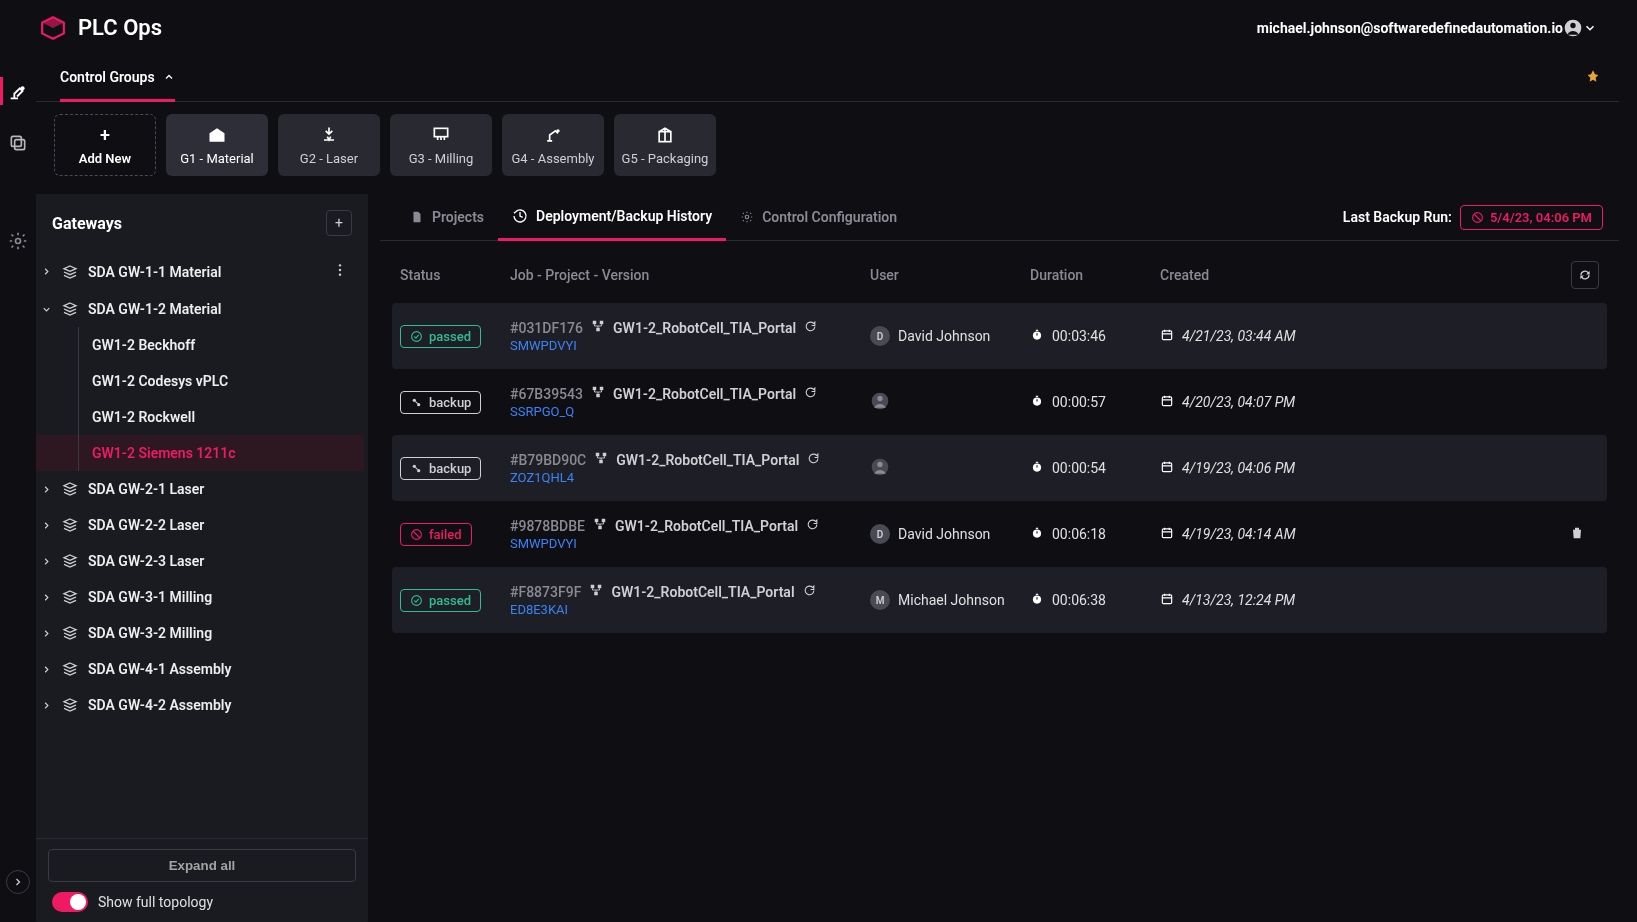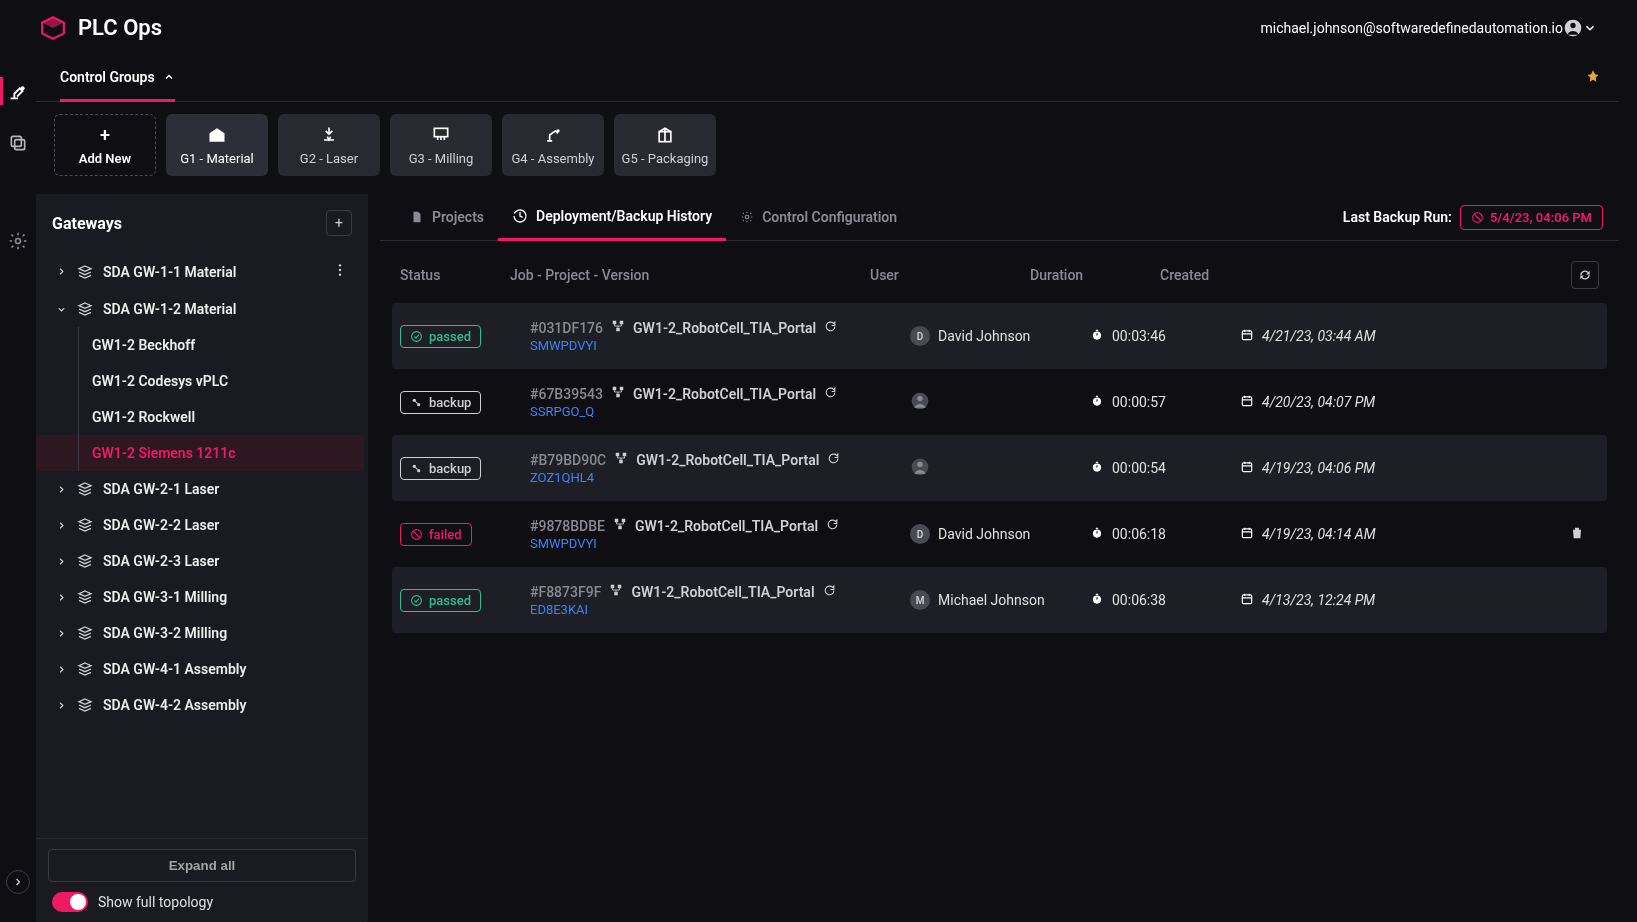--- a/index.html
+++ b/index.html
@@ -17,21 +17,21 @@
 .header {
   height: 55px;
   display: flex;
   align-items: center;
   padding: 0 40px;
   justify-content: space-between;
 }
 .logo-wrap { display: flex; align-items: center; gap: 12px; }
 .logo-icon { width: 26px; height: 26px; }
 .logo-text { font-size: 22px; font-weight: 600; color: #fff; }
-.user-wrap { display: flex; align-items: center; gap: 0; color: #fff; font-weight: 400; }
+.user-wrap { display: flex; align-items: center; gap: 0; color: #fff; font-weight: 700; }
 .user-email { font-size: 14px; }
 
 
 .layout { display: flex; height: calc(100% - 55px); }
 .rail {
   width: 36px;
   display: flex;
   flex-direction: column;
   align-items: center;
   padding-top: 24px;
@@ -144,21 +144,21 @@
   color: #cfcfd4;
 }
 .gw-scroll { flex: 1; overflow-y: auto; padding-right: 4px; }
 .gw-scroll::-webkit-scrollbar { width: 6px; }
 .gw-scroll::-webkit-scrollbar-thumb { background: #3a3a44; border-radius: 3px; }
 
 .tree-row {
   display: flex;
   align-items: center;
   gap: 10px;
-  padding: 10px 16px 10px 19px;
+  padding: 10px 16px 10px 4px;
   cursor: pointer;
   color: #eee;
 }
 .tree-row.child { padding-left: 56px; position: relative; }
 .tree-row.child::before {
   content: "";
   position: absolute;
   left: 42px;
   top: 0; bottom: 0;
   width: 1px;
@@ -262,21 +262,20 @@
   display: flex; align-items: center; justify-content: center;
   cursor: pointer;
 }
 
 .tbody { padding: 0 12px; }
 .trow {
   display: flex;
   align-items: center;
   padding: 16px 8px;
   border-radius: 4px;
-  gap: 20px;
 }
 .trow.shade { background: #1e1e26; }
 
 .td-status { width: 110px; }
 .badge {
   display: inline-flex; align-items: center; gap: 6px;
   border-radius: 4px;
   padding: 3px 9px;
   font-size: 13px;
   font-weight: 500;

